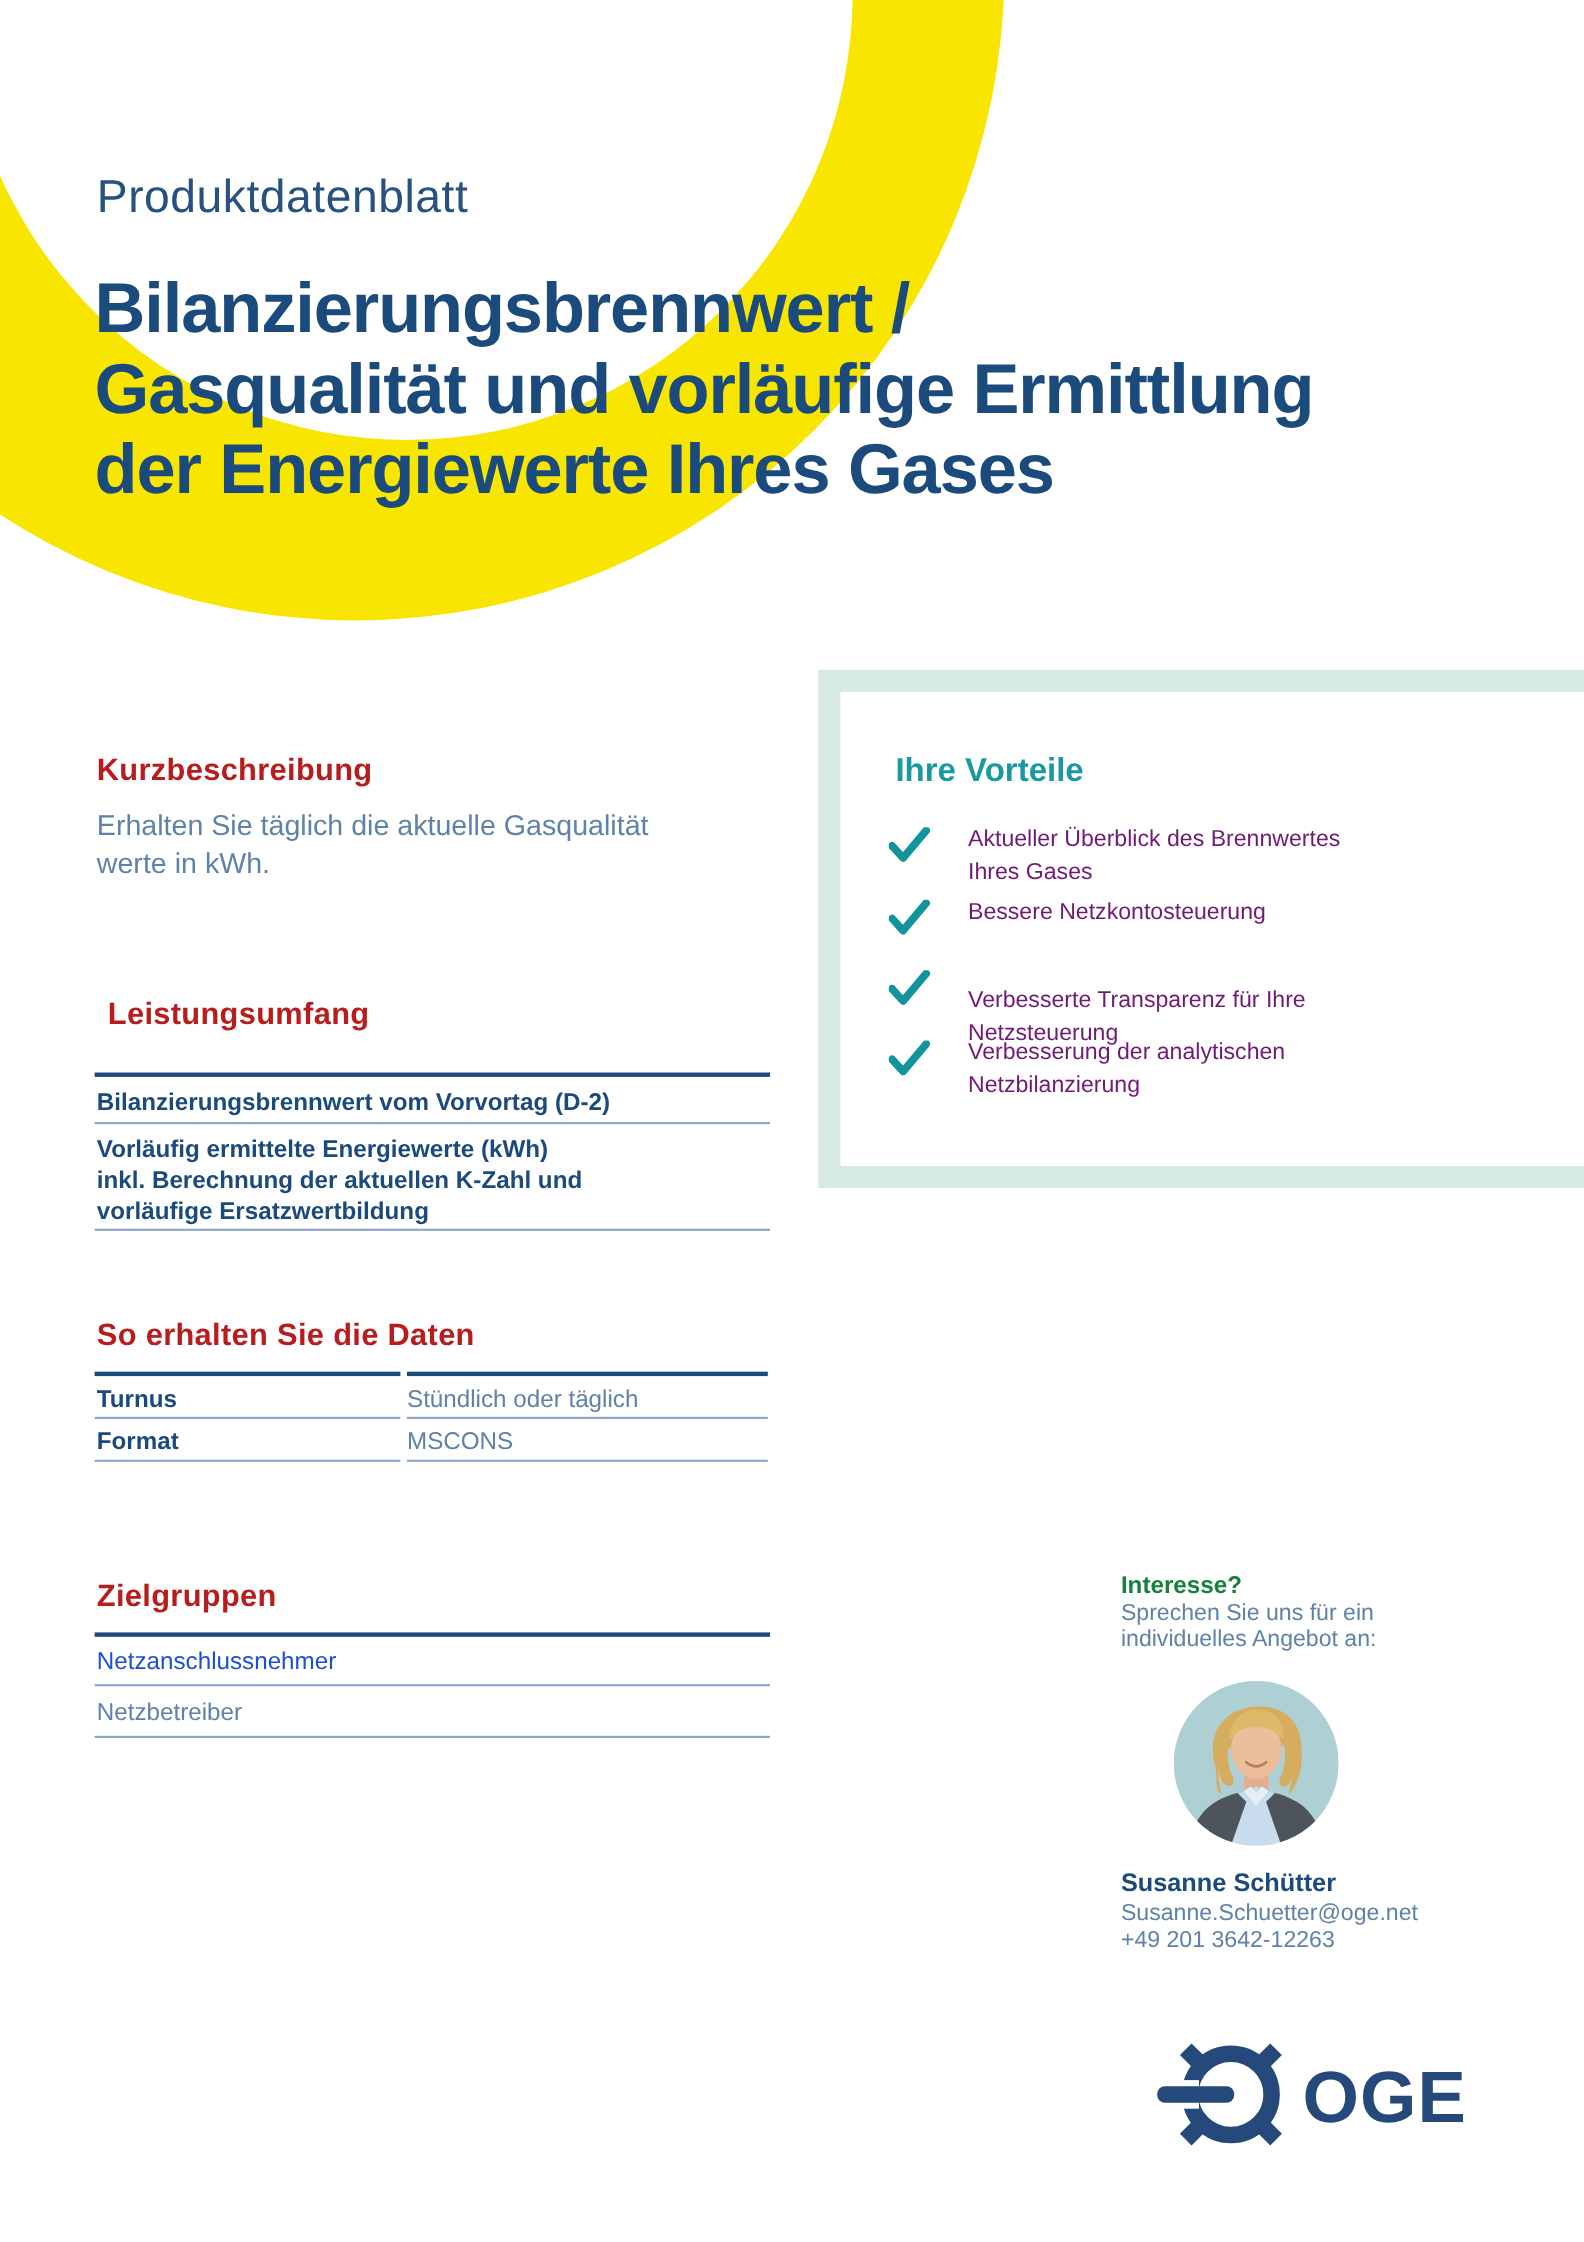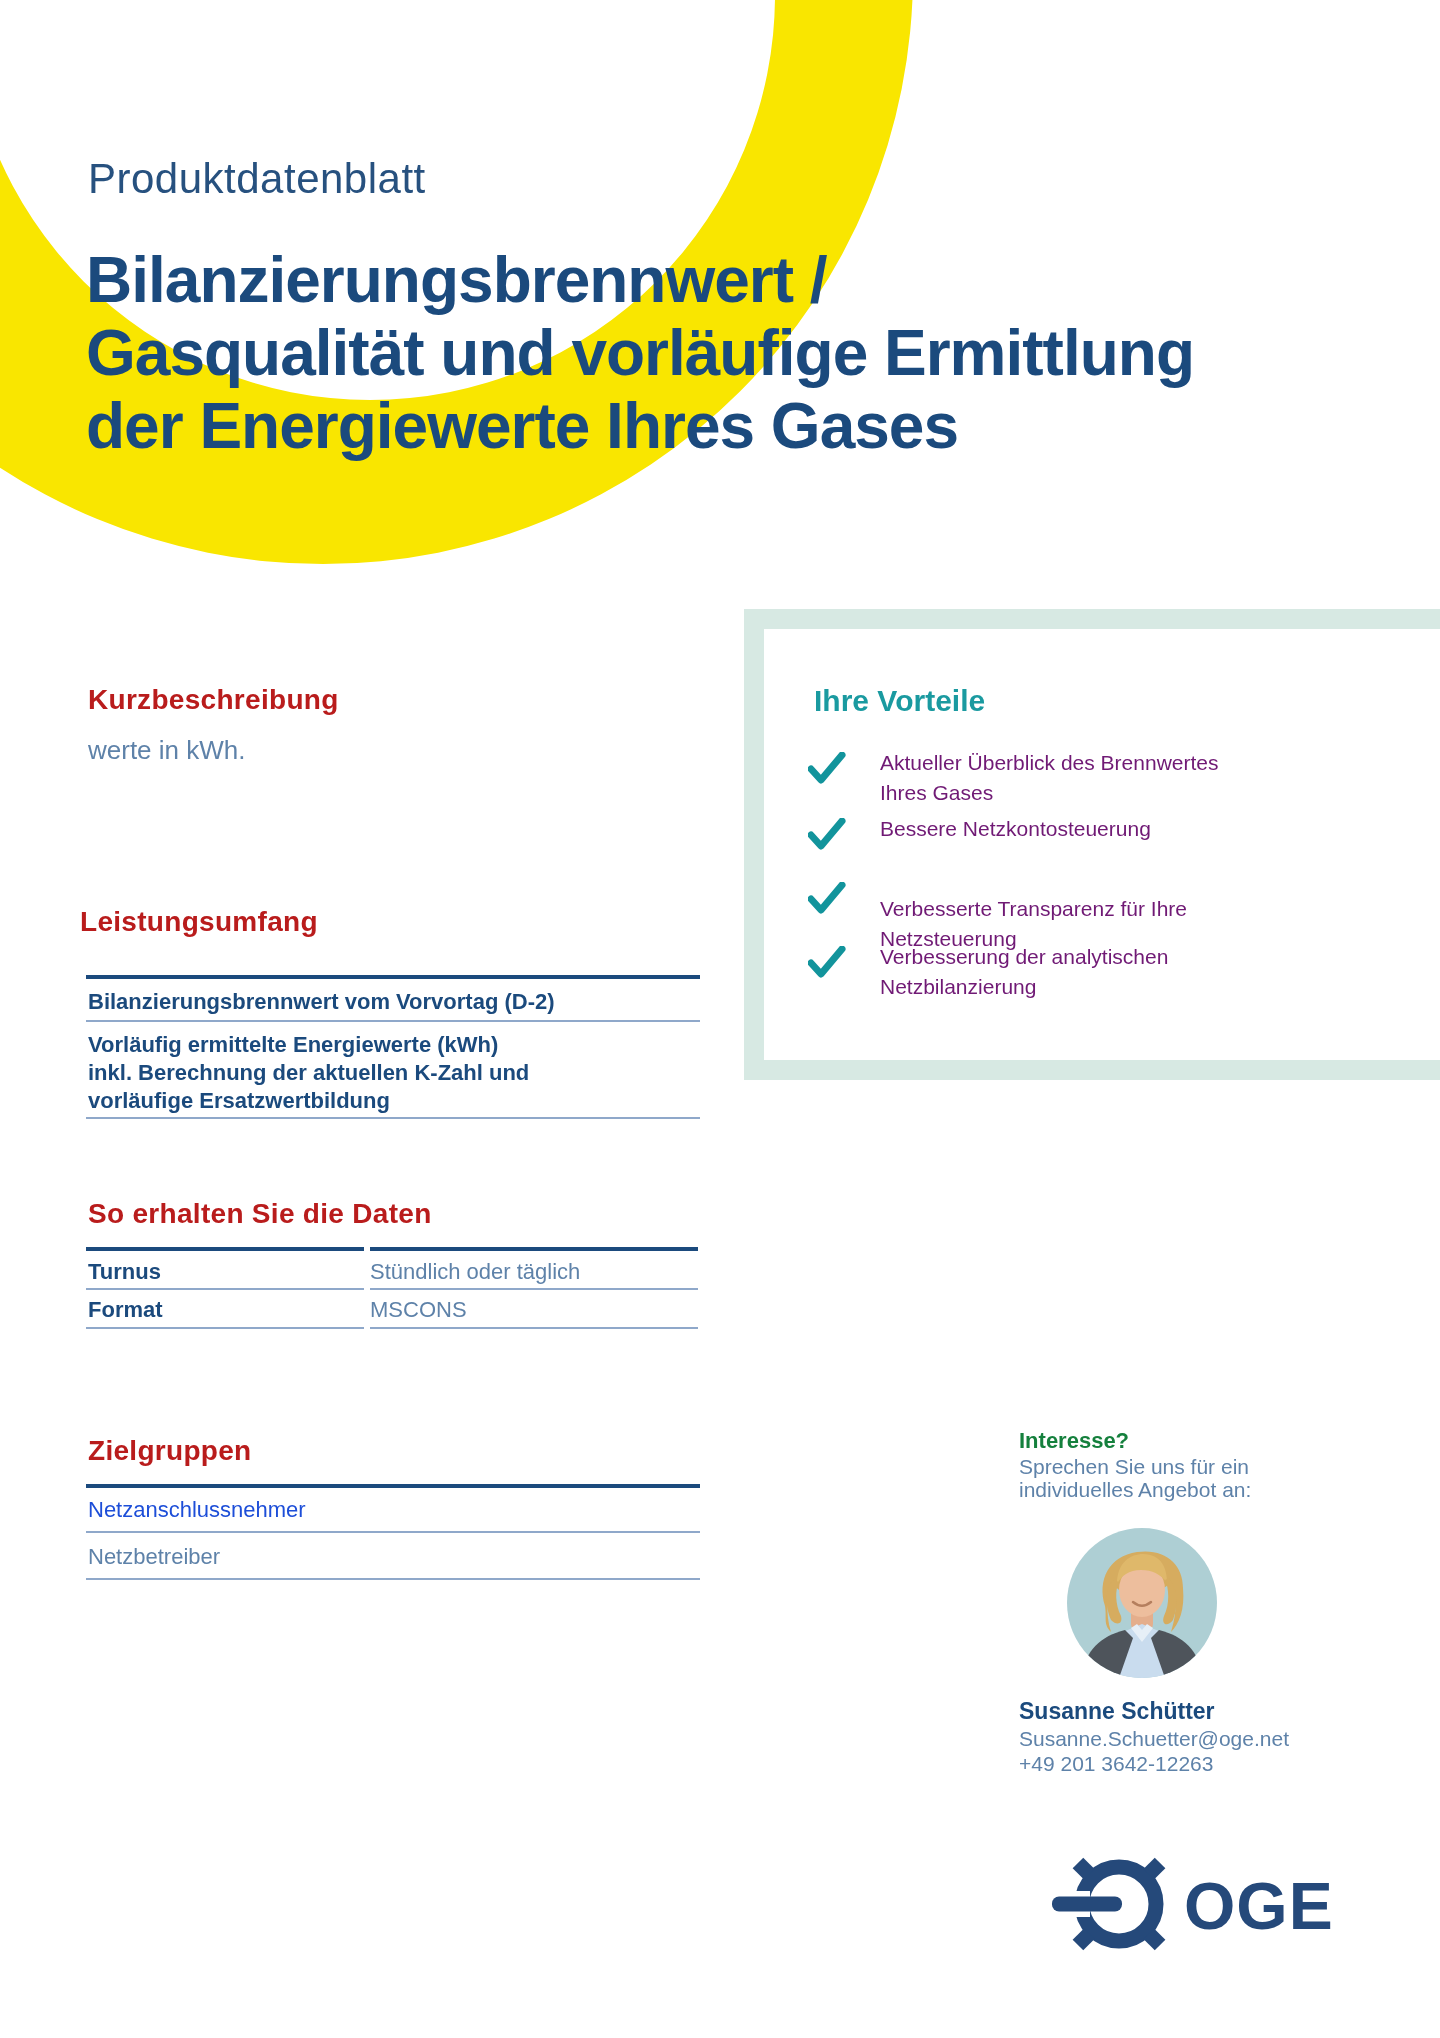--- a/index.html
+++ b/index.html
@@ -17,21 +17,21 @@
   
   #eyebrow{left:88px;top:156px;font-size:42px;line-height:46px;color:#27517F;letter-spacing:0.5px;}
   #title{left:86px;top:244px;width:1330px;font-size:64px;line-height:73px;font-weight:700;color:#1B4A7D;letter-spacing:-1px;}
   #title span{display:block;}
 
   
   .section-h{font-size:28px;font-weight:700;color:#b91c1c;letter-spacing:0.3px;}
   #kurz-h{left:88px;top:684px;}
   #kurz-body{left:88px;top:733px;width:640px;font-size:26px;line-height:35px;color:#5E82A9;}
   #kurz-body span{display:block;}
-  #leist-h{left:80px;top:906px;}
+  #leist-h{left:98px;top:906px;}
 
   .rule-thick{height:4px;background:#1B4A7D;}
   .rule-thin{height:2px;background:#8FA8CA;}
 
   #rule-l0{left:86px;top:975px;width:614px;}
   #row1{left:88px;top:988px;width:612px;font-size:22px;line-height:28px;font-weight:700;color:#1B4A7D;}
   #rule-l1{left:86px;top:1020px;width:614px;}
   #row2{left:88px;top:1031px;width:612px;font-size:22px;line-height:28px;font-weight:700;color:#1B4A7D;}
   #row2 span, #row1 span{display:block;}
   #rule-l2{left:86px;top:1117px;width:614px;}
@@ -91,20 +91,21 @@
 
 <div id="eyebrow" class="abs">Produktdatenblatt</div>
 <h1 id="title" class="abs" style="margin:0;">
   <span>Bilanzierungsbrennwert /</span>
   <span>Gasqualität und vorläufige Ermittlung</span>
   <span>der Energiewerte Ihres Gases</span>
 </h1>
 
 <div id="kurz-h" class="abs section-h">Kurzbeschreibung</div>
 <div id="kurz-body" class="abs">
+  <span>Erhalten Sie täglich die aktuelle Gasqualität</span>
   <span>werte in kWh.</span>
 </div>
 
 <div id="leist-h" class="abs section-h">Leistungsumfang</div>
 <div id="rule-l0" class="abs rule-thick"></div>
 <div id="row1" class="abs">
   <span>Bilanzierungsbrennwert vom Vorvortag (D-2)</span>
 </div>
 <div id="rule-l1" class="abs rule-thin"></div>
 <div id="row2" class="abs">

